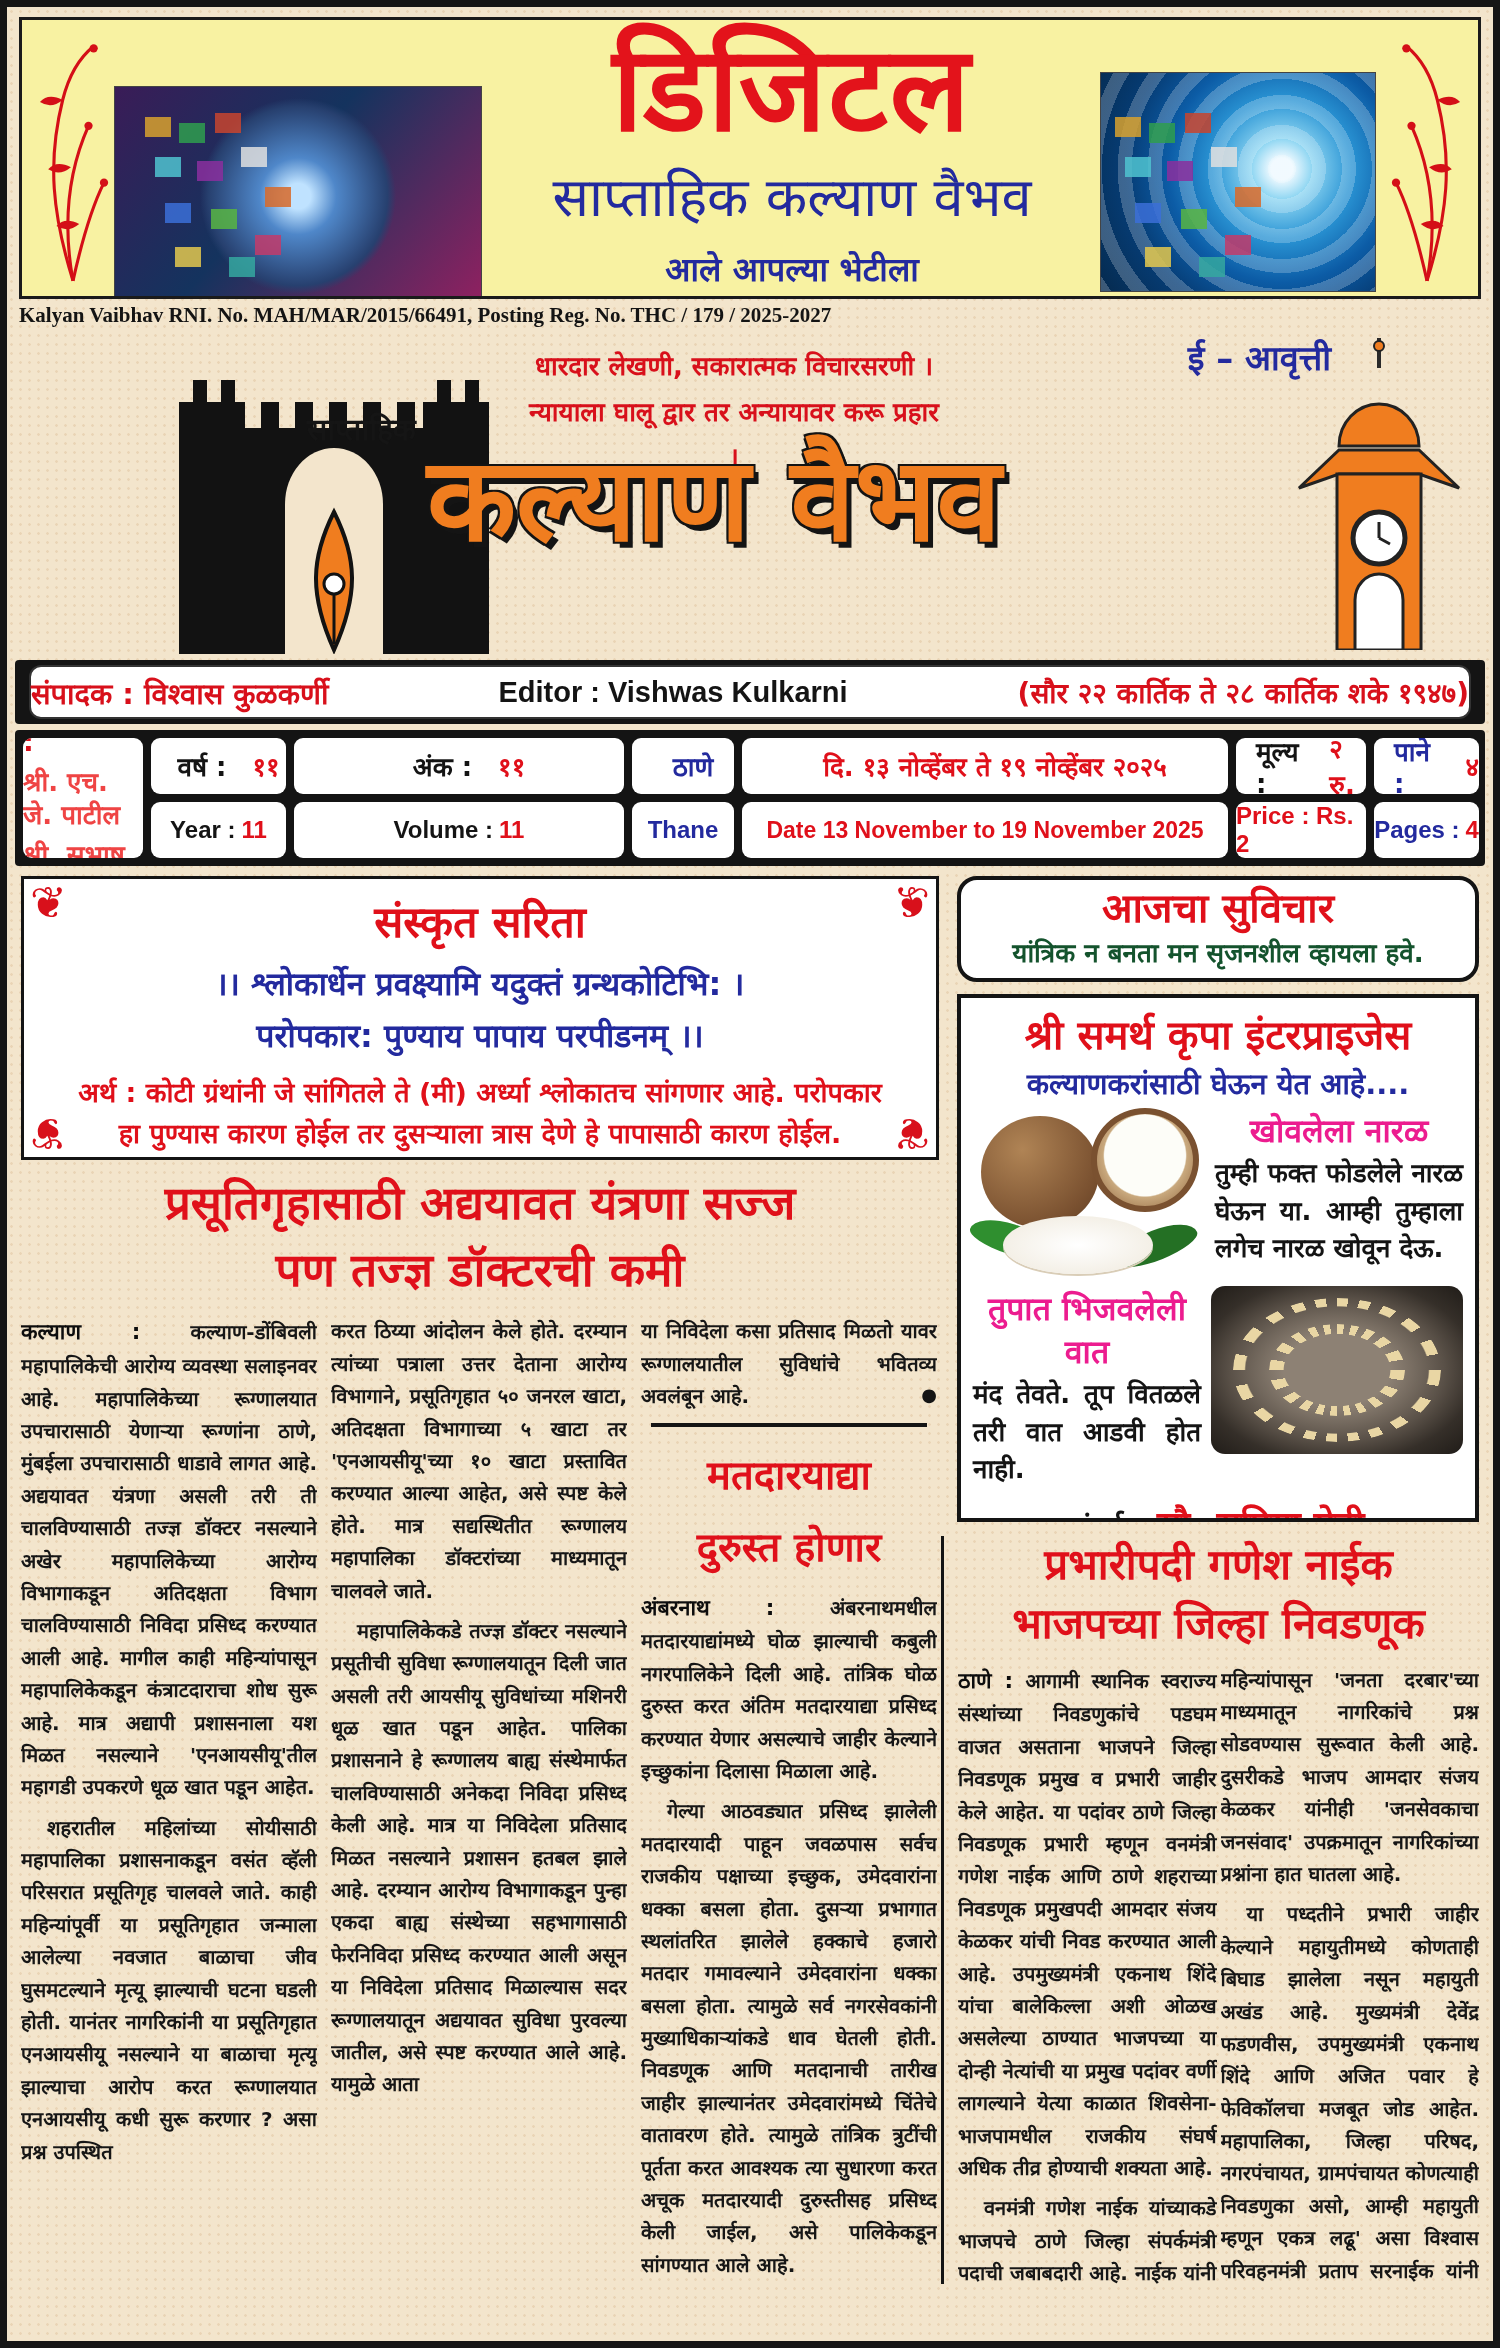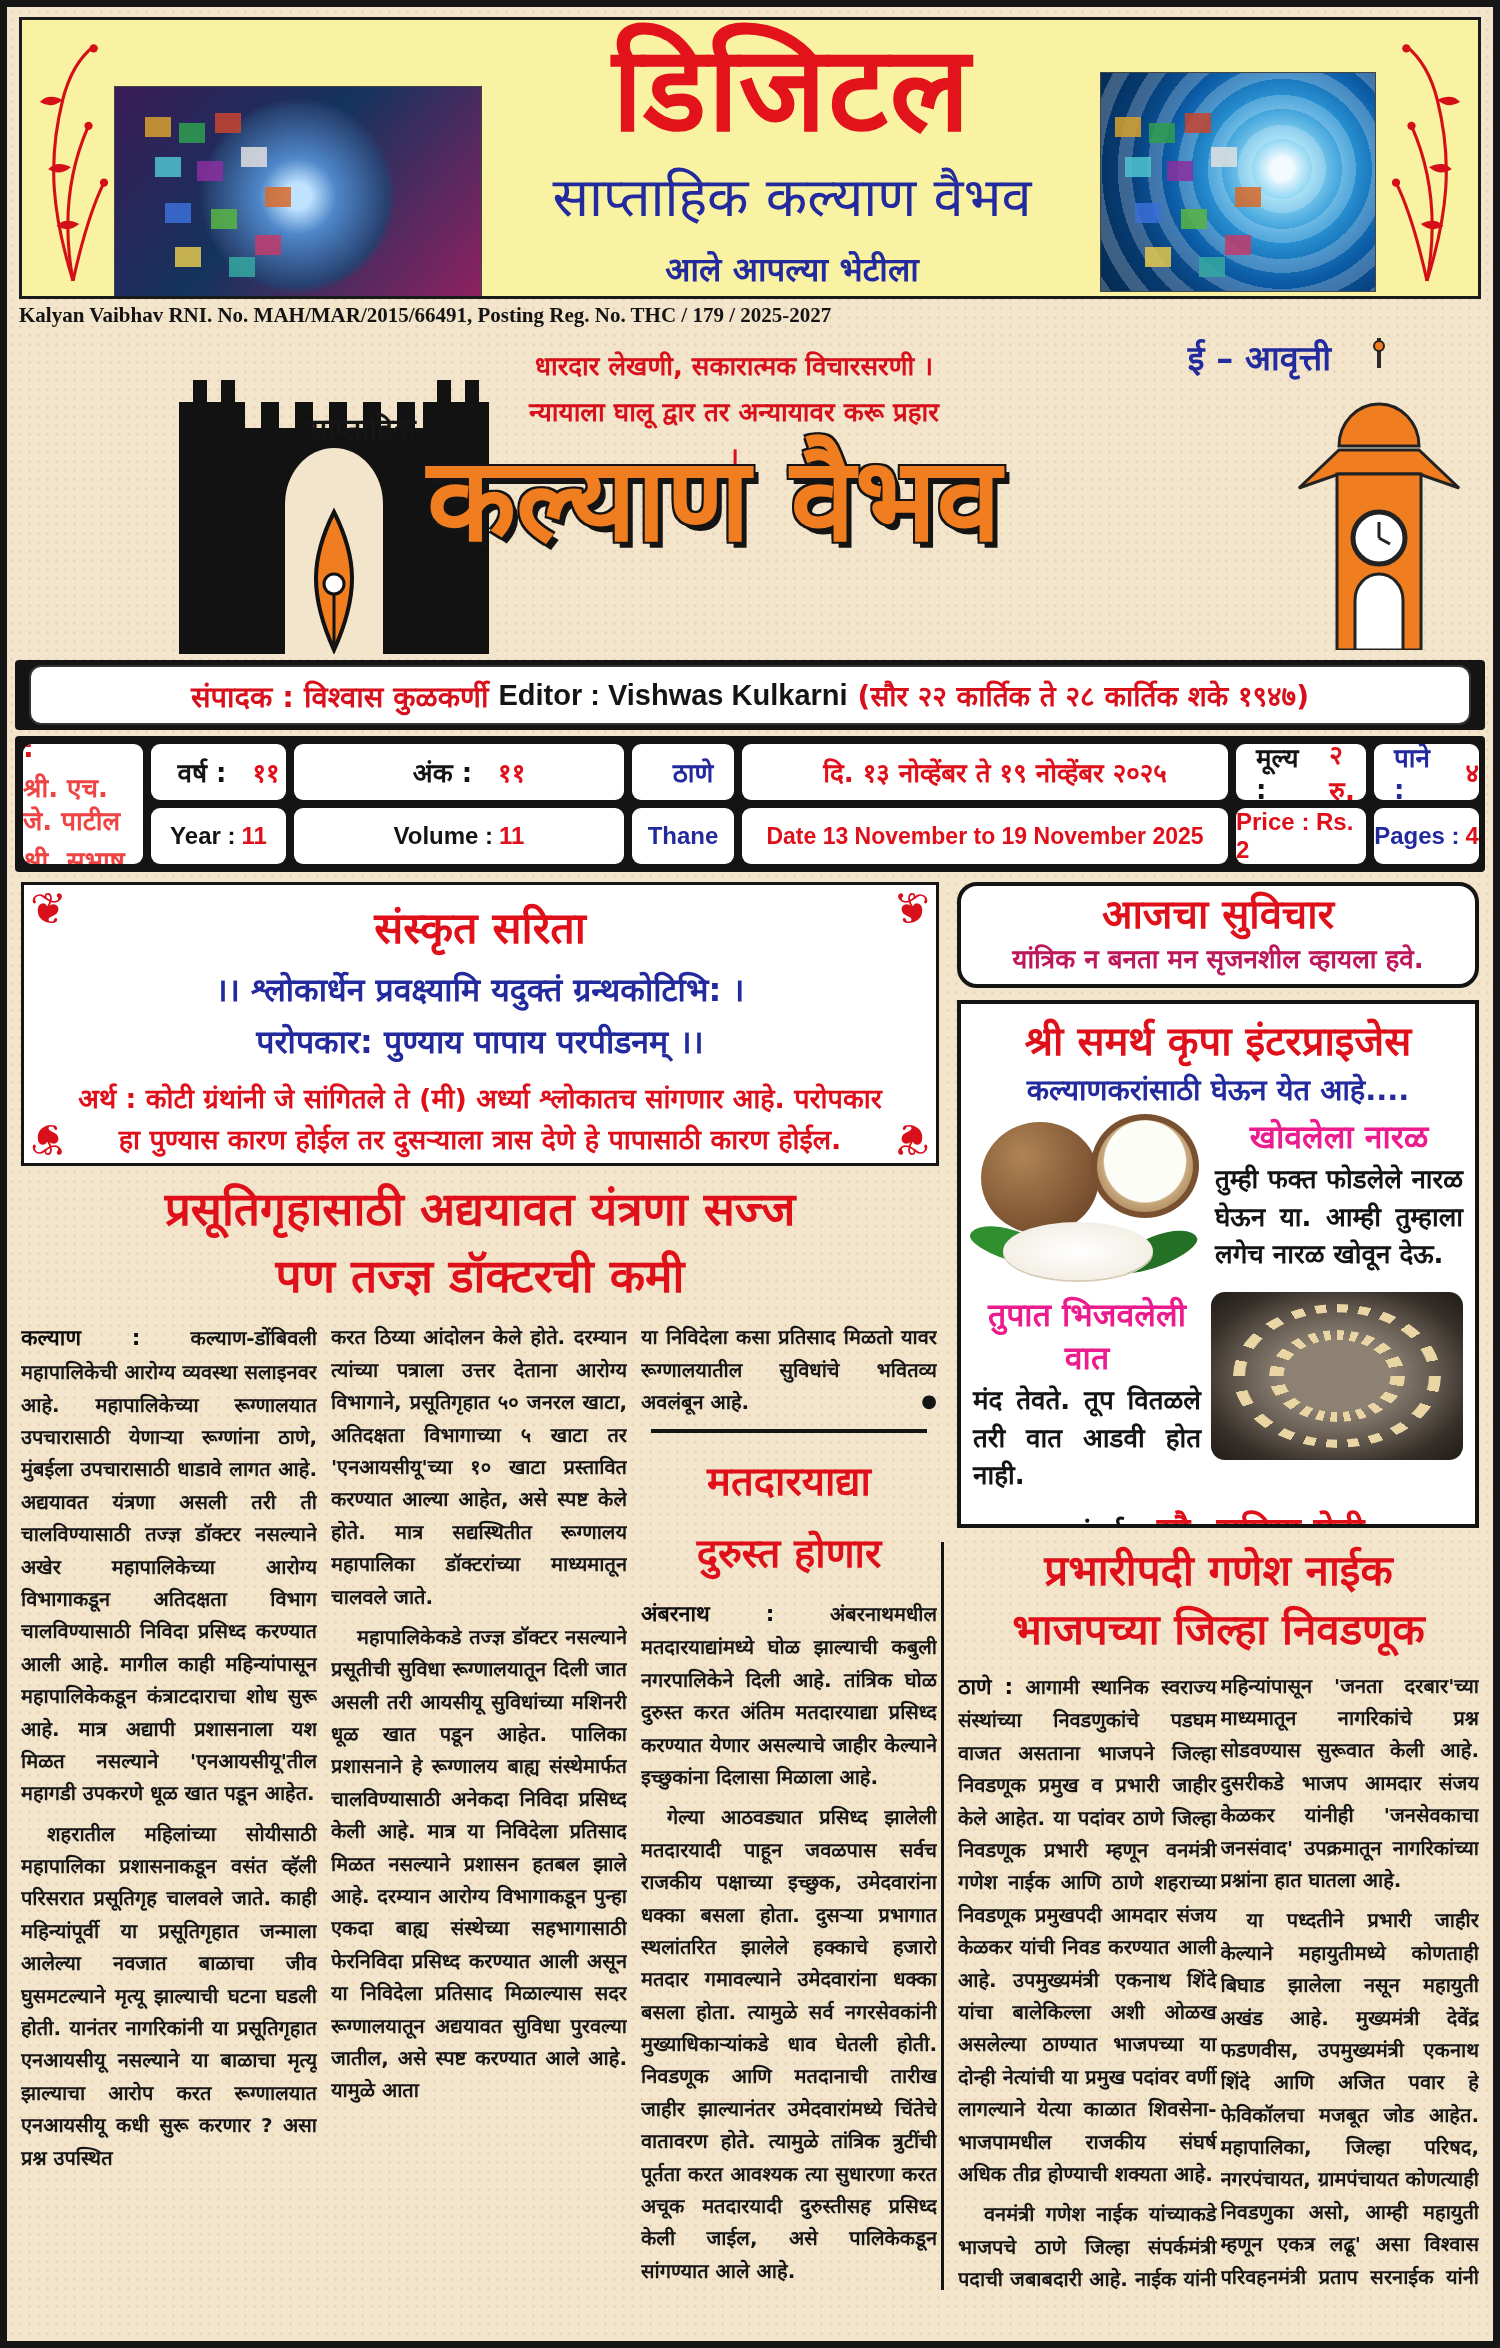--- a/index.html
+++ b/index.html
@@ -50,22 +50,22 @@
   .tower { position:absolute; right:12px; top:10px; }
   .slogans { position:absolute; left:505px; top:16px; width:420px; text-align:center;
              color:#d8101b; font-weight:800; font-size:26px; line-height:1.75; }
   .edition { position:absolute; right:150px; top:6px; color:#232a9e; font-weight:800; font-size:34px; }
   .weekly-small { position:absolute; left:288px; top:80px; font-size:30px; font-weight:800; color:#151515; }
   .mast-title { position:absolute; left:255px; top:108px; width:880px; text-align:center;
     font-size:116px; font-weight:800; color:#f07d1f; line-height:1.1; white-space:nowrap;
     text-shadow: 5px 6px 0 #141414, -2px -2px 0 #141414, 2px -2px 0 #141414, -2px 2px 0 #141414; }
   
   .editor-bar { margin:2px 8px 0; background:#141414; border-radius:4px; padding:5px 14px; }
-  .editor-inner { background:#fff; border:2px solid #333; border-radius:12px; height:60px;
-    display:flex; align-items:center; justify-content:center; gap:10px; white-space:nowrap; }
+  .editor-inner { background:#fff; border:2px solid #333; border-radius:12px; height:54px;
+    display:flex; align-items:center; justify-content:space-between; gap:10px; white-space:nowrap; }
   .ed-mr { color:#d8101b; font-weight:800; font-size:29px; }
   .ed-en { color:#141414; font-weight:700; font-size:29px; font-family:"Liberation Sans",sans-serif; }
   .ed-period { color:#d8101b; font-weight:800; font-size:28px; }
   
   .info-grid { margin:6px 8px 0; background:#141414; border-radius:4px; padding:8px;
     display:grid; grid-template-columns:120px 135px 330px 102px 486px 130px 105px;
     grid-auto-rows:56px; gap:8px; }
   .cell { background:#fff; border-radius:9px; display:flex; align-items:center; justify-content:center;
           gap:6px; font-weight:800; overflow:hidden; }
   .cell .mr { font-size:26px;margin-left:20px; } .cell .en { font-size:24px; font-family:"Liberation Sans",sans-serif; }
@@ -97,21 +97,21 @@
   .indent { text-indent:26px; }
   .dateline { font-weight:800; font-size:21.5px; color:#0d0d0d; }
   .endmark { float:right; font-size:18px; color:#141414; }
   .sec-divider { border-top:4px solid #141414; margin:10px 10px 12px; }
   .voters-head { color:#e0101a; font-weight:800; font-size:40px; text-align:center;
                  line-height:1.8; margin-bottom:8px; }
   
   .suvichar-box { background:#fff; border:4px solid #141414; border-radius:20px;
     padding:6px 10px; text-align:center; height:106px; overflow:hidden; }
   .suv-title { color:#e0101a; font-weight:800; font-size:40px; line-height:1.1; }
-  .suv-text  { color:#be185d; font-weight:800; font-size:26px; margin-top:4px; }
+  .suv-text  { color:#14532d; font-weight:800; font-size:26px; margin-top:4px; }
   .ad-box { background:#fff; border:4px solid #141414; margin-top:12px; padding:8px 12px;
             height:528px; overflow:hidden; }
   .ad-title { color:#e0101a; font-weight:800; font-size:40px; text-align:center; }
   .ad-sub   { color:#232a9e; font-weight:800; font-size:29px; text-align:center; margin-top:2px; }
   .ad-row { display:flex; gap:10px; margin-top:6px; align-items:flex-start; }
   .prod-title { color:#ec1c8f; font-weight:800; font-size:32px; text-align:center; }
   .prod-text  { color:#141414; font-weight:700; font-size:26px; line-height:1.45; text-align:justify; margin-top:4px; }
   .coconut-img { position:relative; width:232px; height:172px; flex:none; }
   .coco-a { position:absolute; left:8px; top:8px; width:118px; height:112px; border-radius:50%;
     background:radial-gradient(circle at 35% 30%, #b08455, #7a5130 70%, #5d3c22); }

